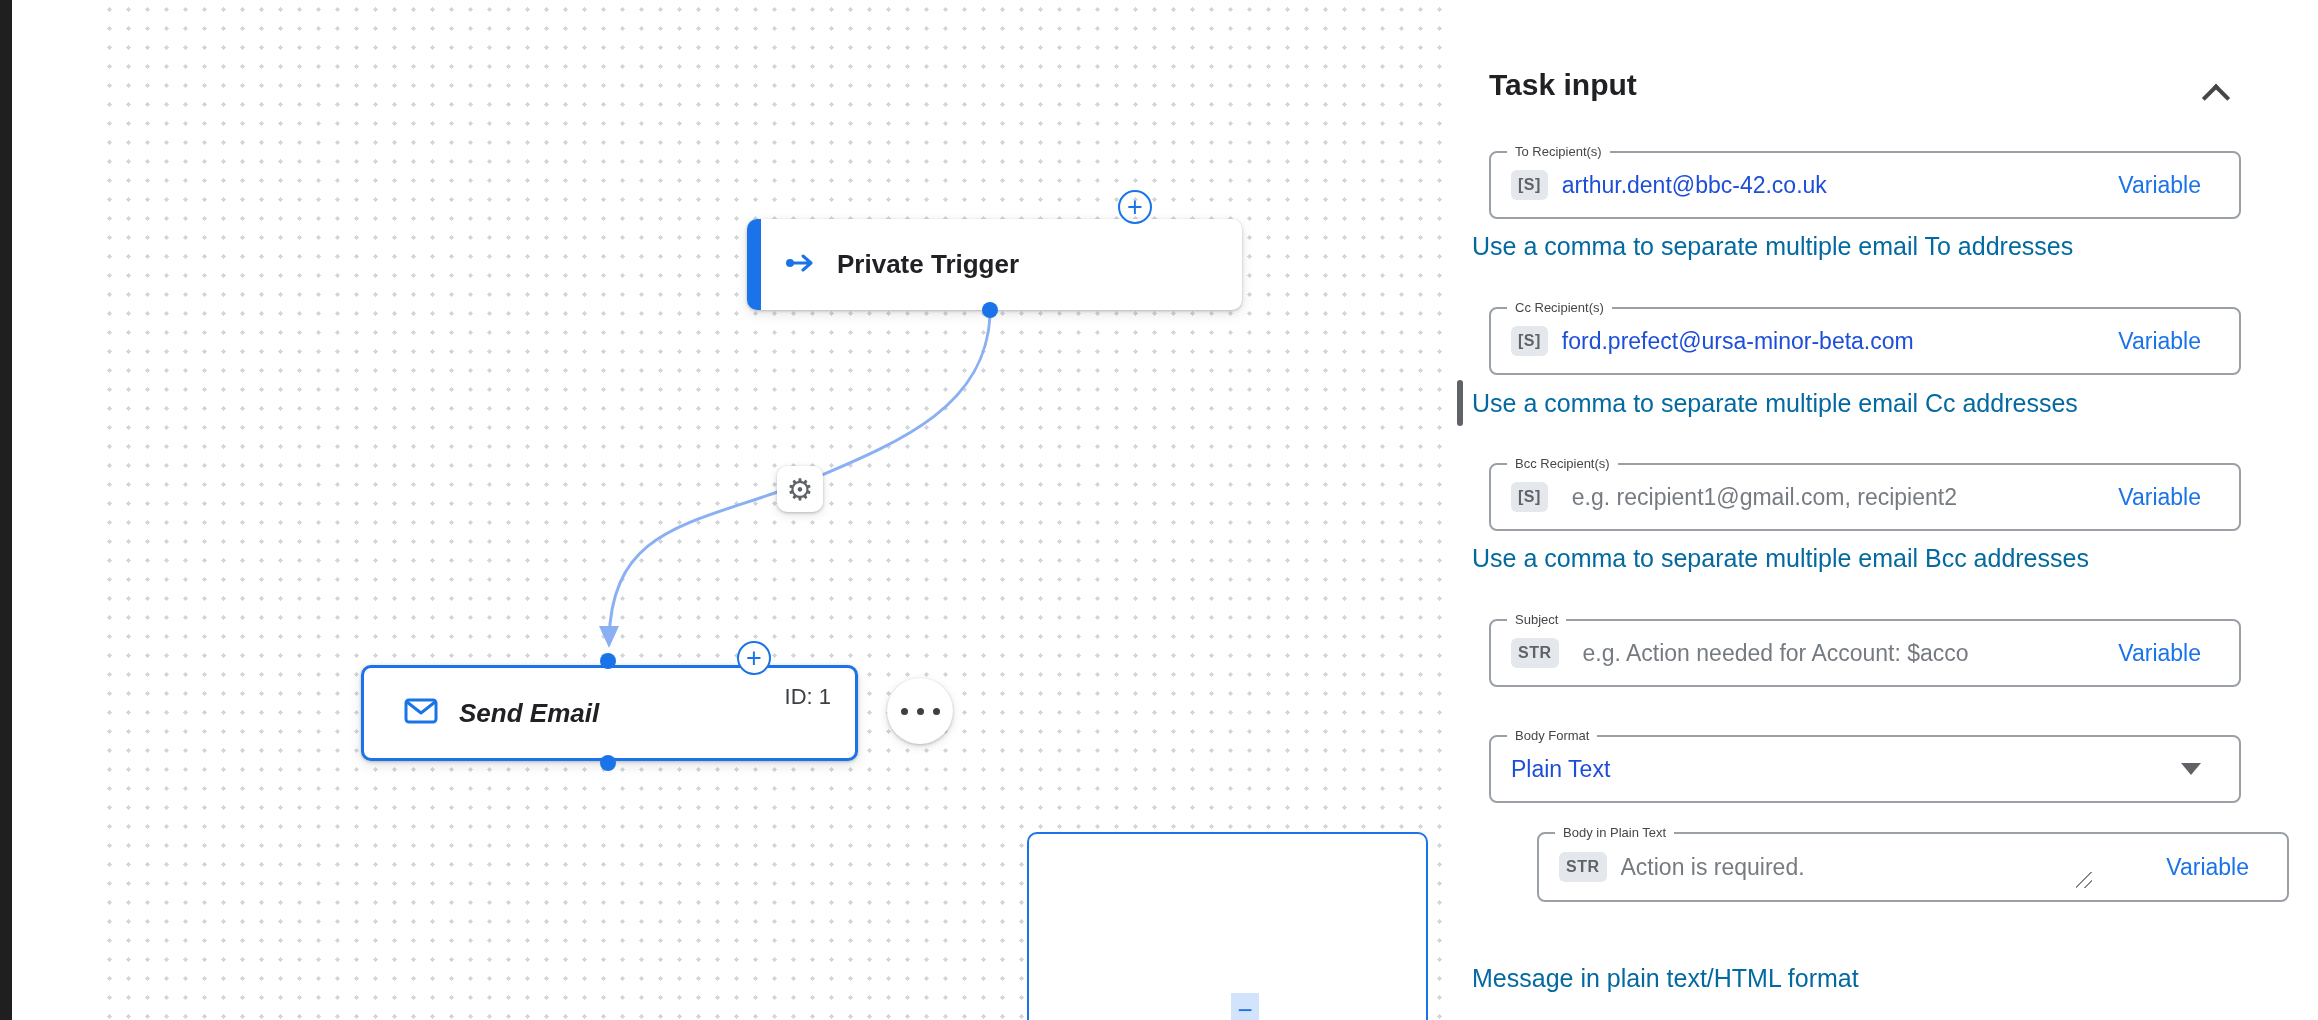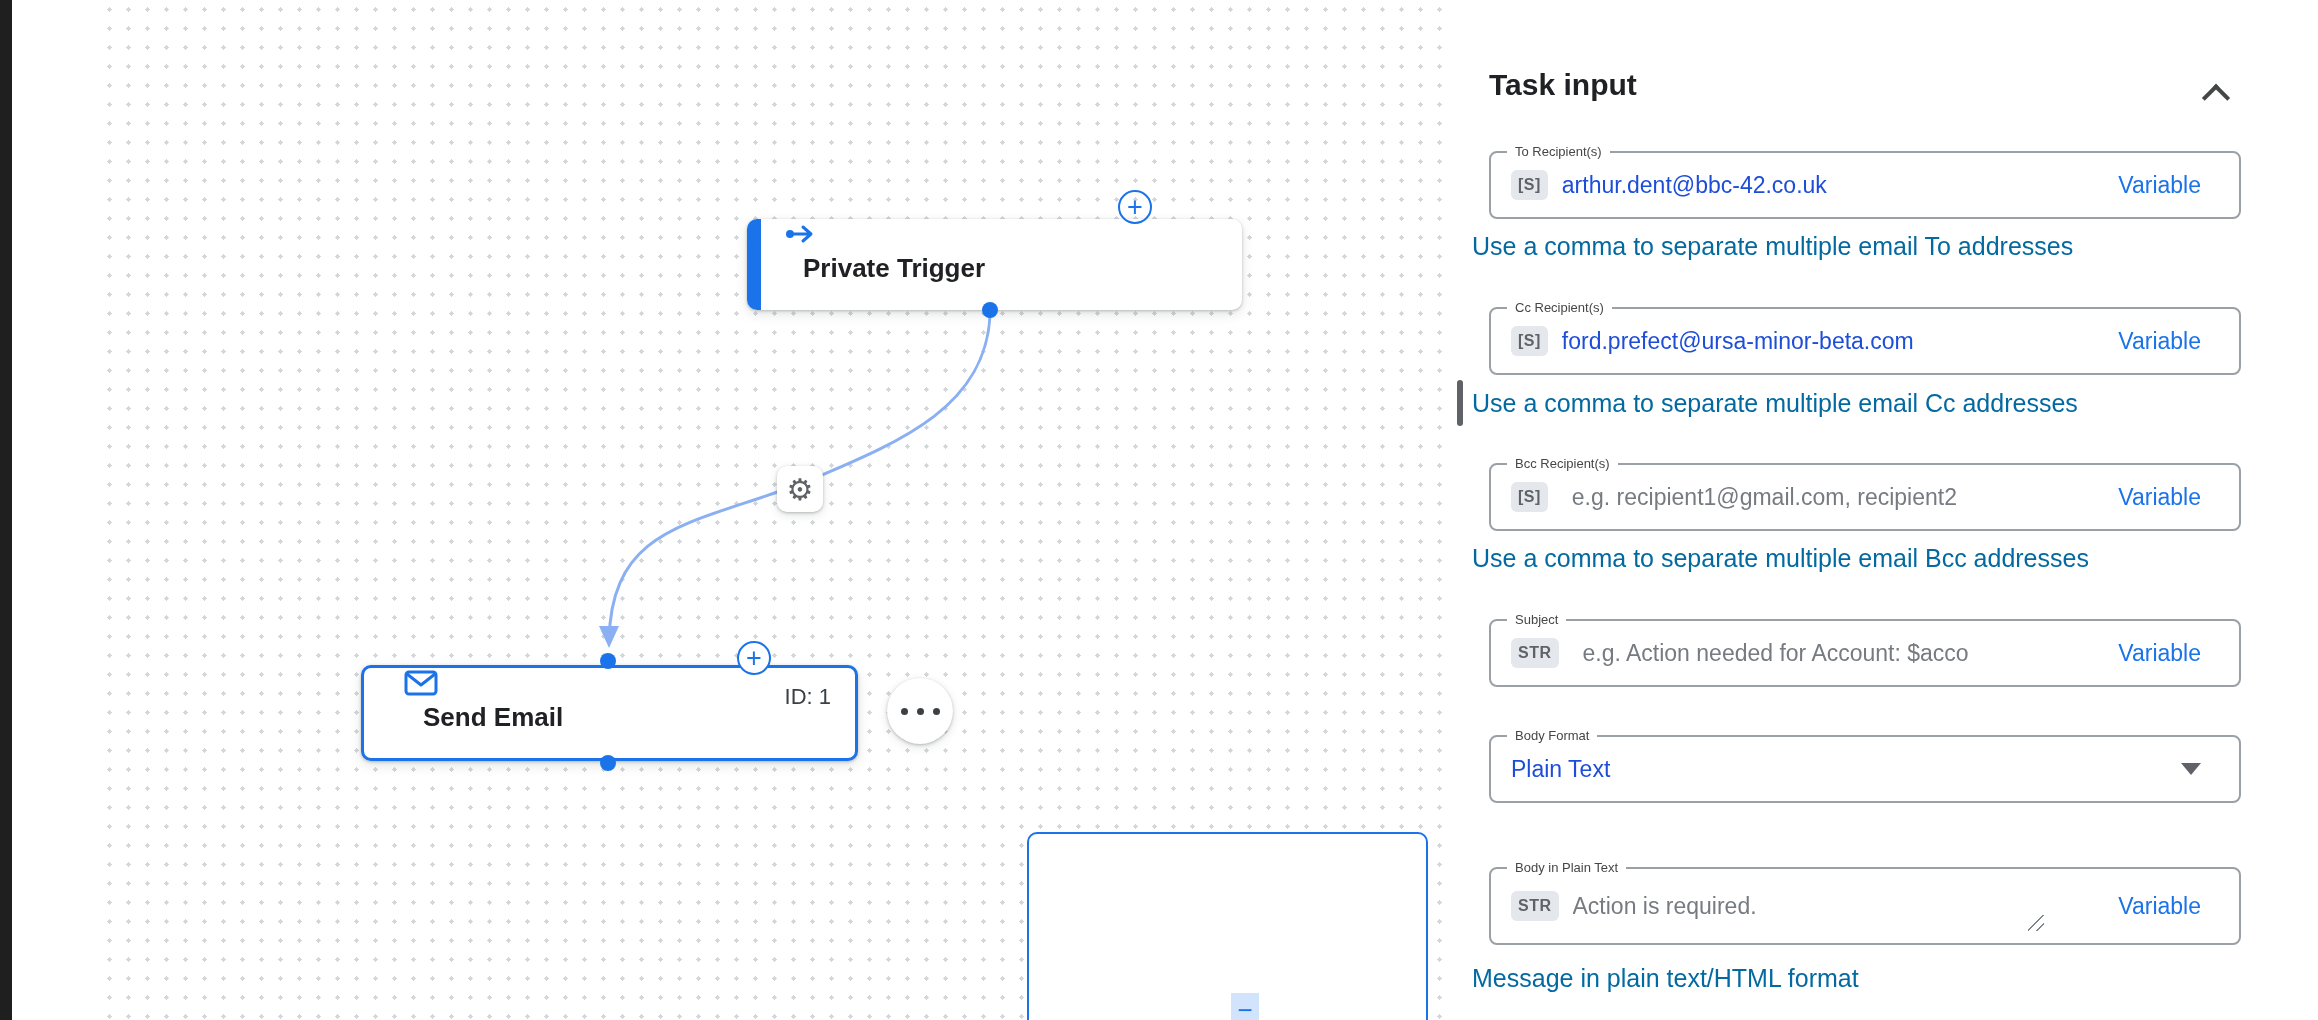--- a/index.html
+++ b/index.html
@@ -19,35 +19,34 @@
   .canvas-dots {
     position:absolute; left:88px; top:0; width:1356px; height:1020px;
     background-image: radial-gradient(circle, #d3d7dc 2px, transparent 2.2px);
     background-size:19px 19px;
   }
 
   svg.wires { position:absolute; left:0; top:0; width:2318px; height:1020px; z-index:1; pointer-events:none; }
 
   .node {
     position:absolute; background:#fff; border-radius:10px; z-index:2;
-    display:flex; 
+    display:flex; align-items:center;
     box-shadow:0 1px 3px rgba(60,64,67,.30), 0 4px 12px rgba(60,64,67,.15);
-    flex-direction:column;
   }
   .node-label { font-size:26px; font-weight:700; color:#202124; white-space:nowrap; }
 
   .trigger-node { left:747px; top:219px; width:495px; height:91px; padding-left:38px; }
   .trigger-node::before {
     content:""; position:absolute; left:0; top:0; bottom:0; width:14px;
     background:#1a73e8; border-radius:10px 0 0 10px;
   }
   .trigger-node .node-label { margin-left:18px; }
 
   .send-node { left:361px; top:665px; width:497px; height:96px; border:3px solid #1a73e8; padding-left:39px; }
-  .send-node .node-label { margin-left:20px; }
+  .send-node .node-label { margin-left:20px;font-style:italic; }
   .send-id { position:absolute; right:24px; top:16px; font-size:22px; font-weight:400; color:#3c4043; }
 
   .plus-btn {
     position:absolute; width:34px; height:34px; border:2.5px solid #1a73e8; border-radius:50%;
     color:#1a73e8; font-size:27px; line-height:28px; font-weight:400; text-align:center; z-index:3;
     display:flex; align-items:center; justify-content:center; cursor:pointer; background:transparent;
   }
   .plus-btn.on-node { background:#fff; }
   .trigger-plus { left:1118px; top:190px; }
   .send-plus { left:737px; top:641px; }
@@ -106,21 +105,21 @@
   .fvalue { font-size:23px; color:#1d4ed8; margin-left:14px; flex:1; white-space:nowrap; overflow:hidden; }
   .fvalue.placeholder { color:#767b81;margin-left:24px; }
   .variable { flex:none; font-size:23px; color:#1a73e8; font-weight:500; margin-left:16px; cursor:pointer; }
   .helper { position:absolute; left:1472px; font-size:25px; color:#0369a1; white-space:nowrap; }
 
   .f1 { top:151px; }  .h1 { top:232px; }
   .f2 { top:307px; }  .h2 { top:389px; }
   .f3 { top:463px; }  .h3 { top:544px; }
   .f4 { top:619px; }
   .f5 { top:735px; cursor:pointer; }
-  .f6 { top:867px; height:78px; }  .h6 { top:964px; }
+  .f6 { top:832px; height:70px;margin-left:48px; }  .h6 { top:964px; }
 
   .caret { width:0; height:0; border-left:10px solid transparent; border-right:10px solid transparent; border-top:12px solid #5f6368; margin-left:auto; }
 
   .body-lines { flex:1; margin-left:14px; overflow:hidden; }
   .body-lines div { font-size:23px; color:#767b81; line-height:37px; white-space:nowrap; }
   .resize-handle {
     position:absolute; left:537px; bottom:12px; width:16px; height:16px;
     background:
       linear-gradient(135deg, transparent 0 45%, #80868b 45% 53%, transparent 53% 72%, #80868b 72% 80%, transparent 80%);
   }

